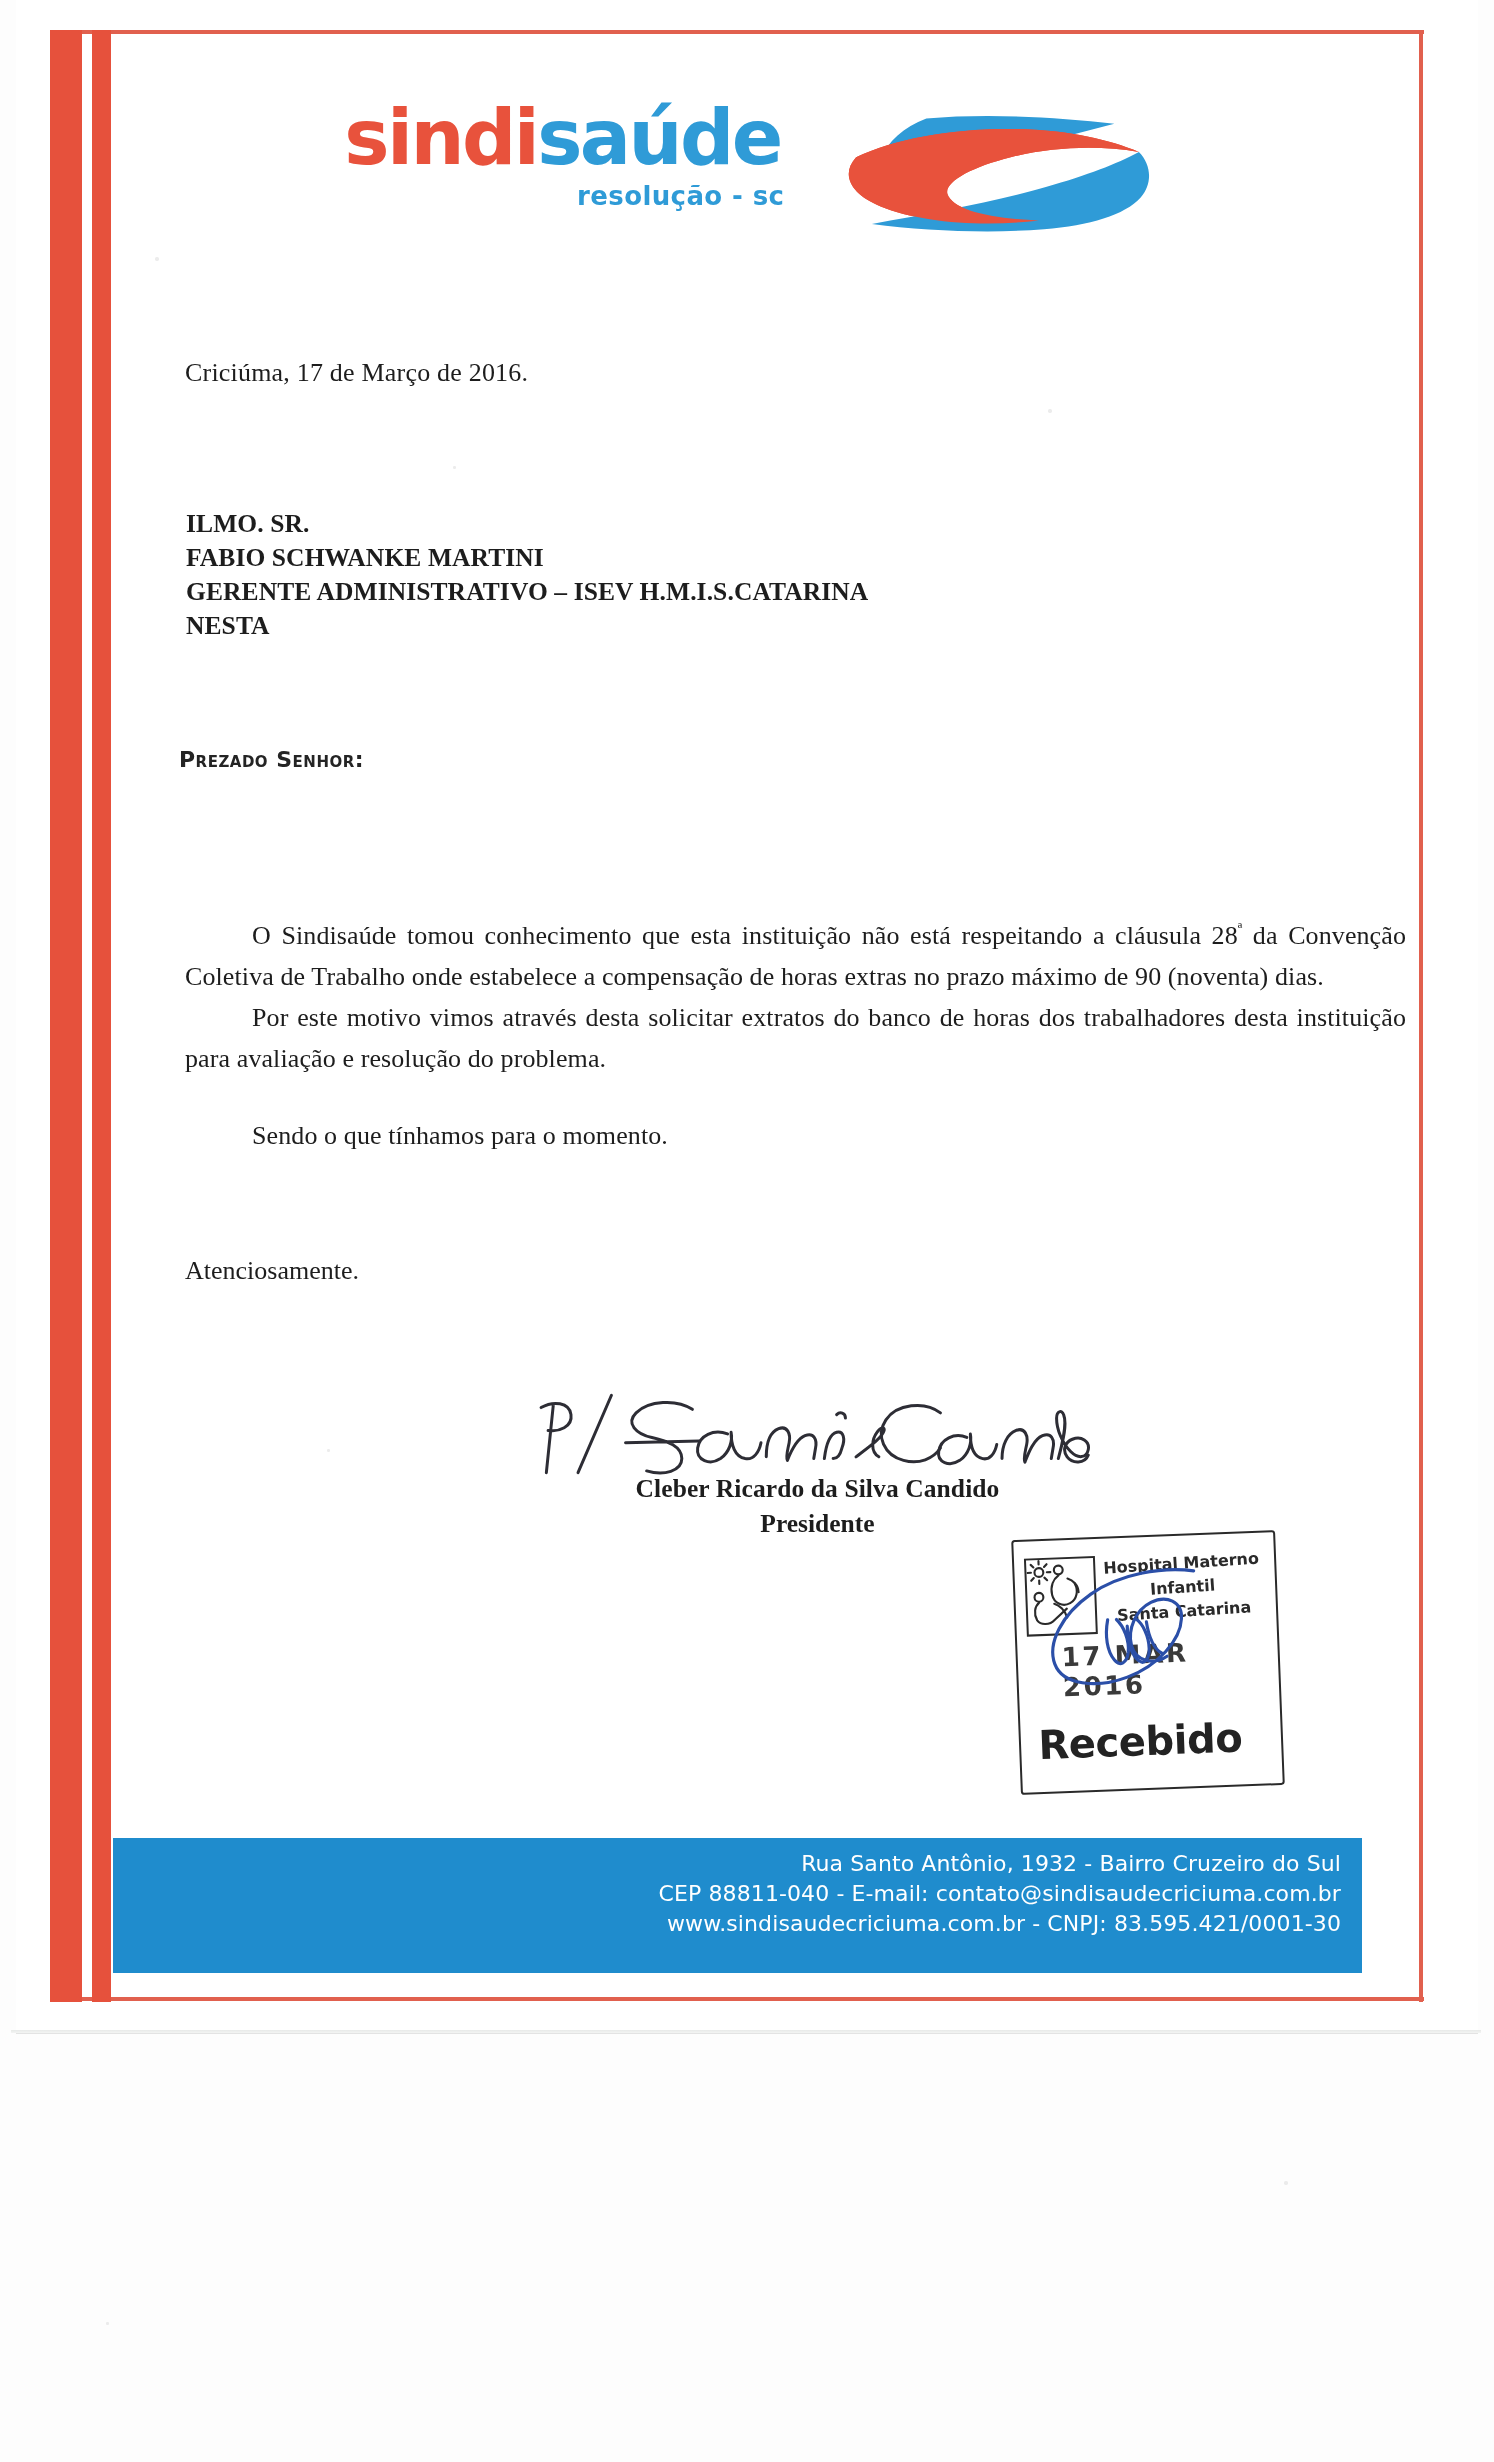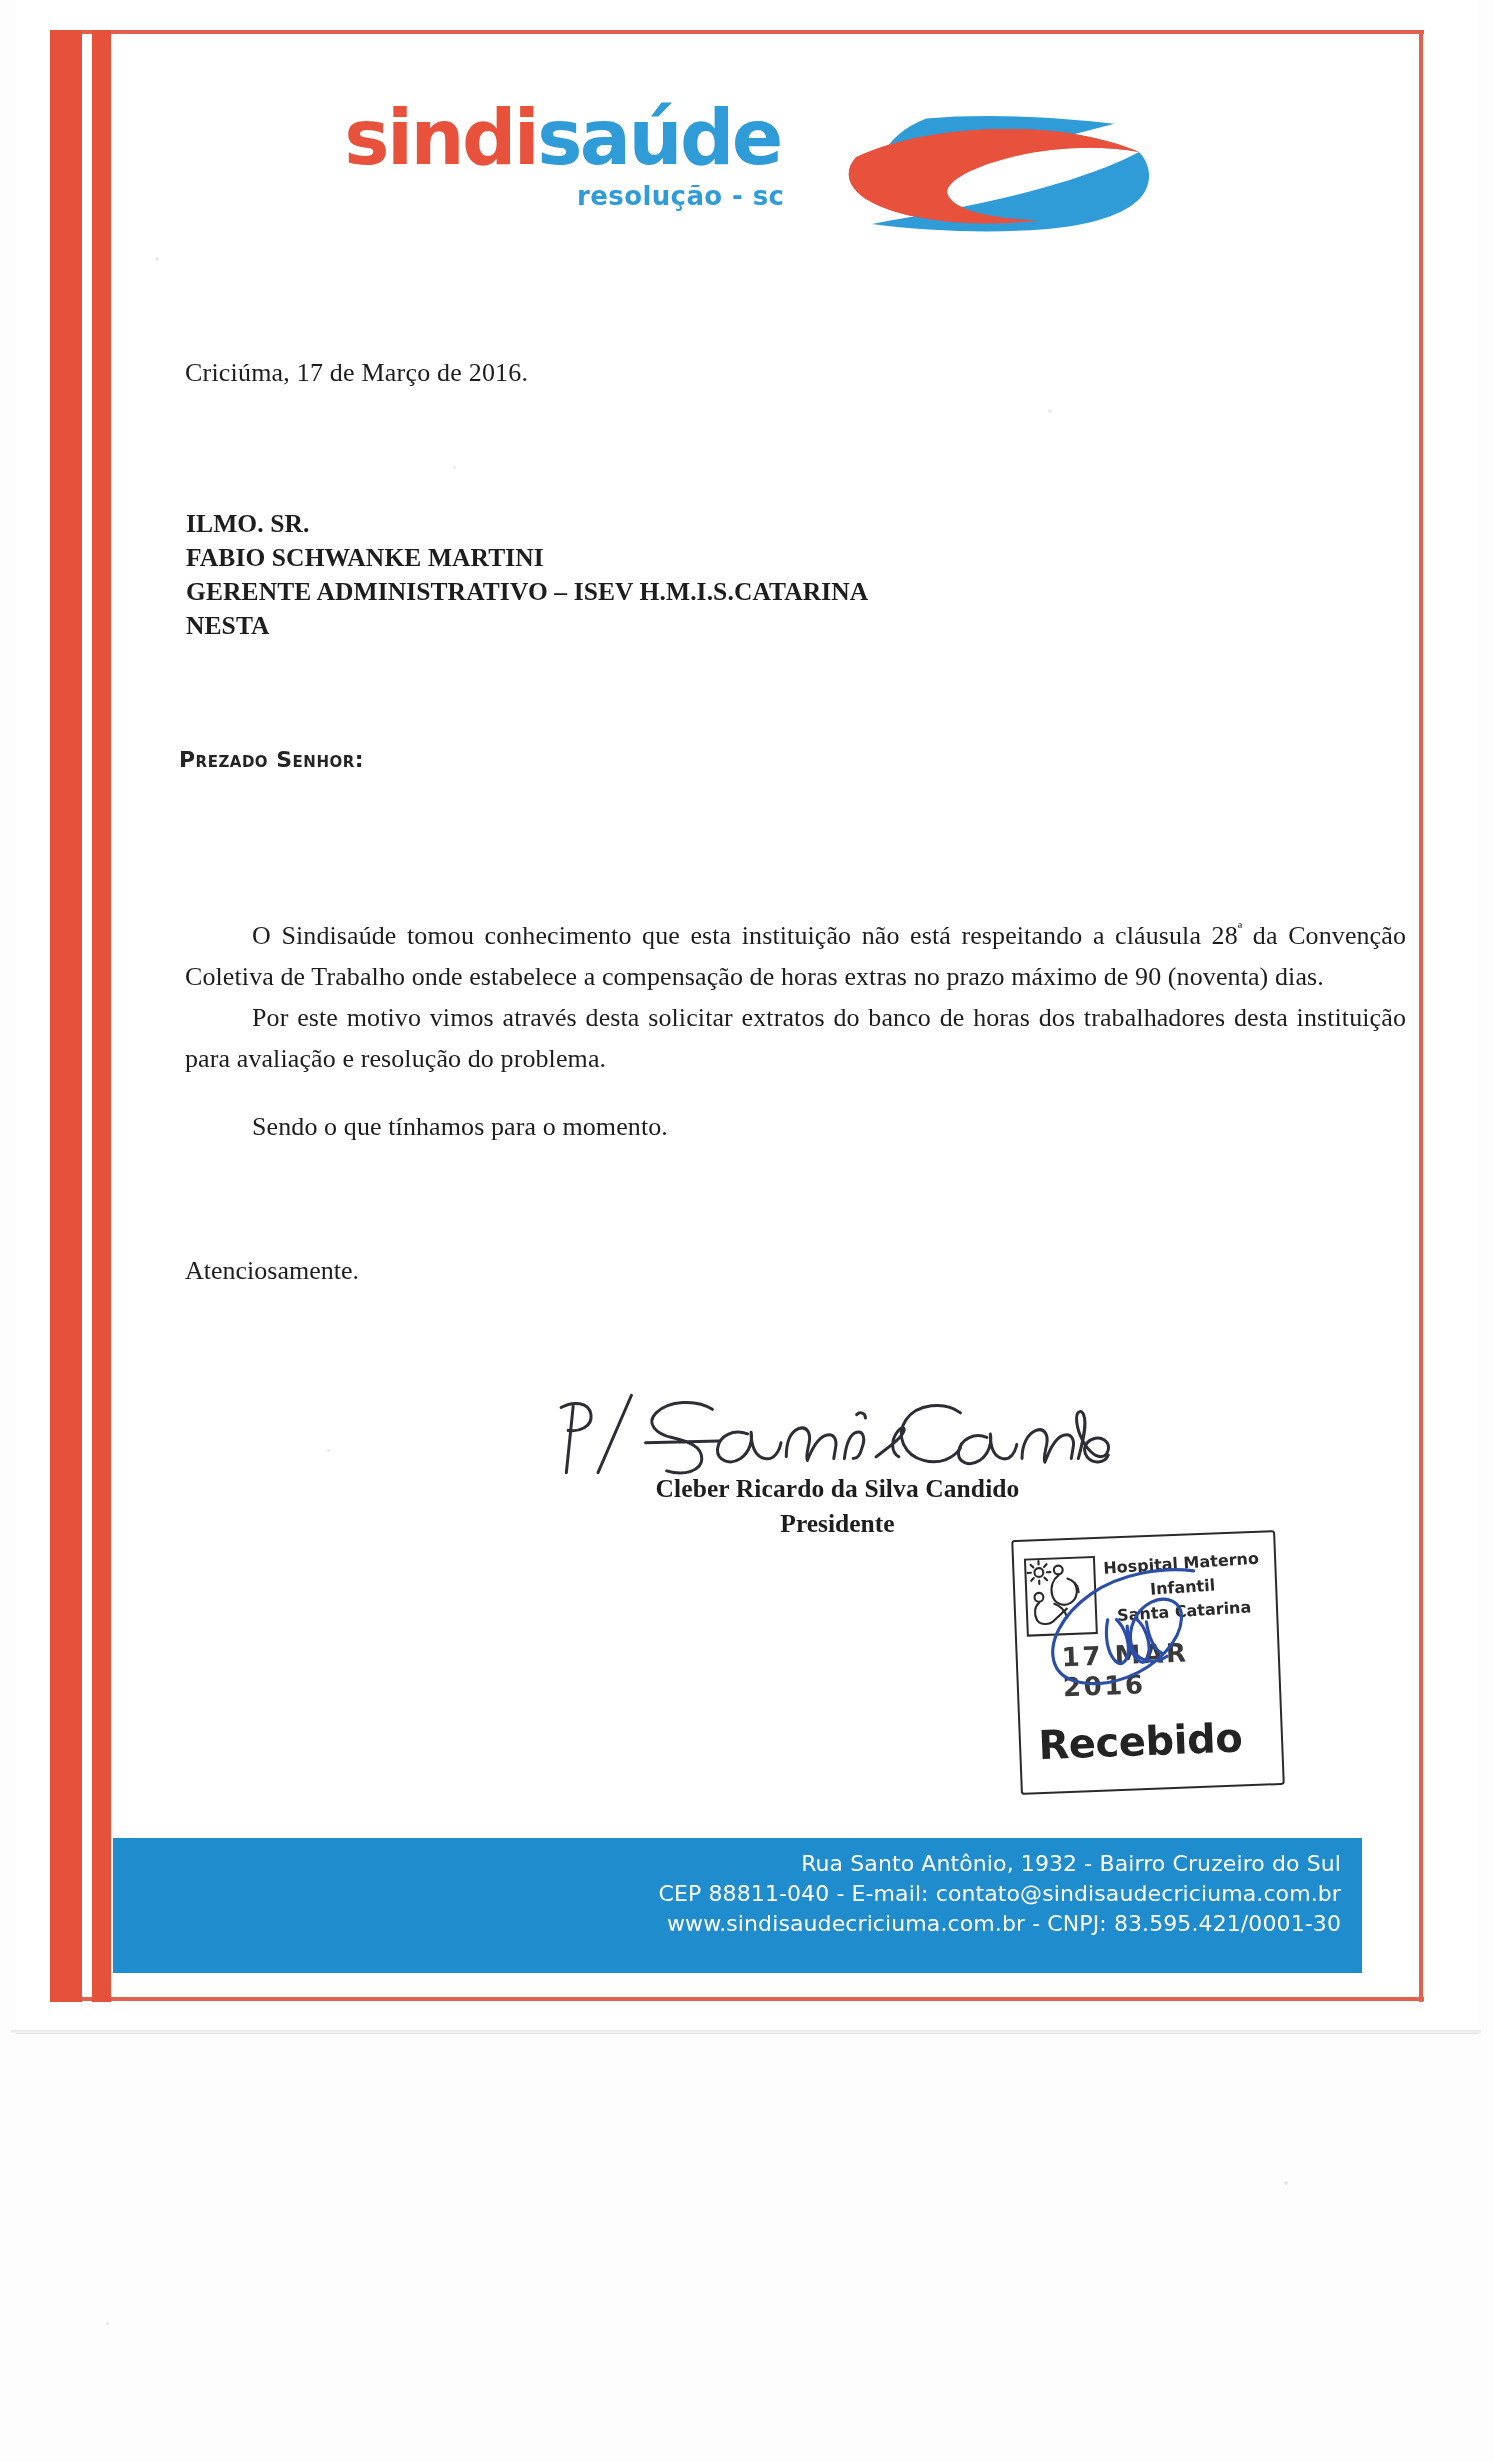--- a/index.html
+++ b/index.html
@@ -146,34 +146,34 @@
     width: 1221px;
     font-size: 26px;
     line-height: 41px;
     text-align: justify;
     letter-spacing: 0.1px;
   }
   #letter-body p {
     margin: 0;
     text-indent: 67px;
   }
-  #letter-body p.para-spaced { margin-top: 27px; }
+  #letter-body p.para-spaced { margin-top: 36px; }
   .ord { font-size: .62em; vertical-align: super; }
 
   #closing {
     position: absolute;
     left: 185px; top: 1256px;
     font-size: 26px;
     white-space: nowrap;
   }
 
   
   #signature-block {
     position: absolute;
-    left: 512px; top: 1397px;
+    left: 492px; top: 1397px;
     width: 651px;
     text-align: center;
   }
   #signature-mark {
     position: absolute;
     left: 35px; top: -8.8px;
     width: 563px; height: 106px;
   }
   #signer-name {
     position: relative;

